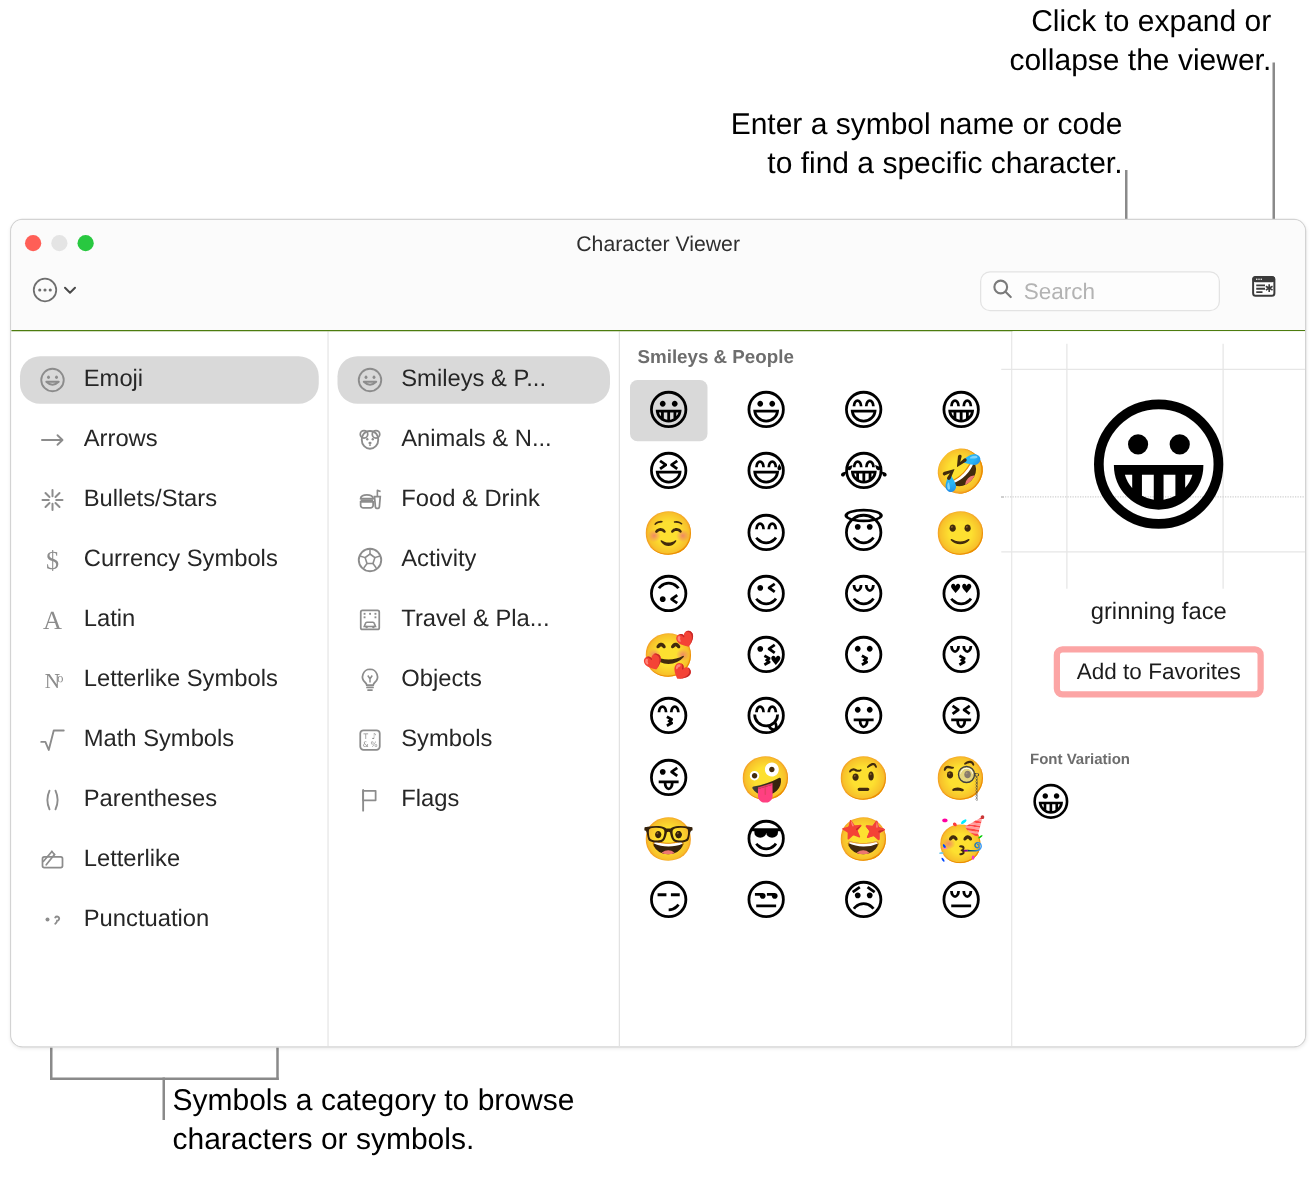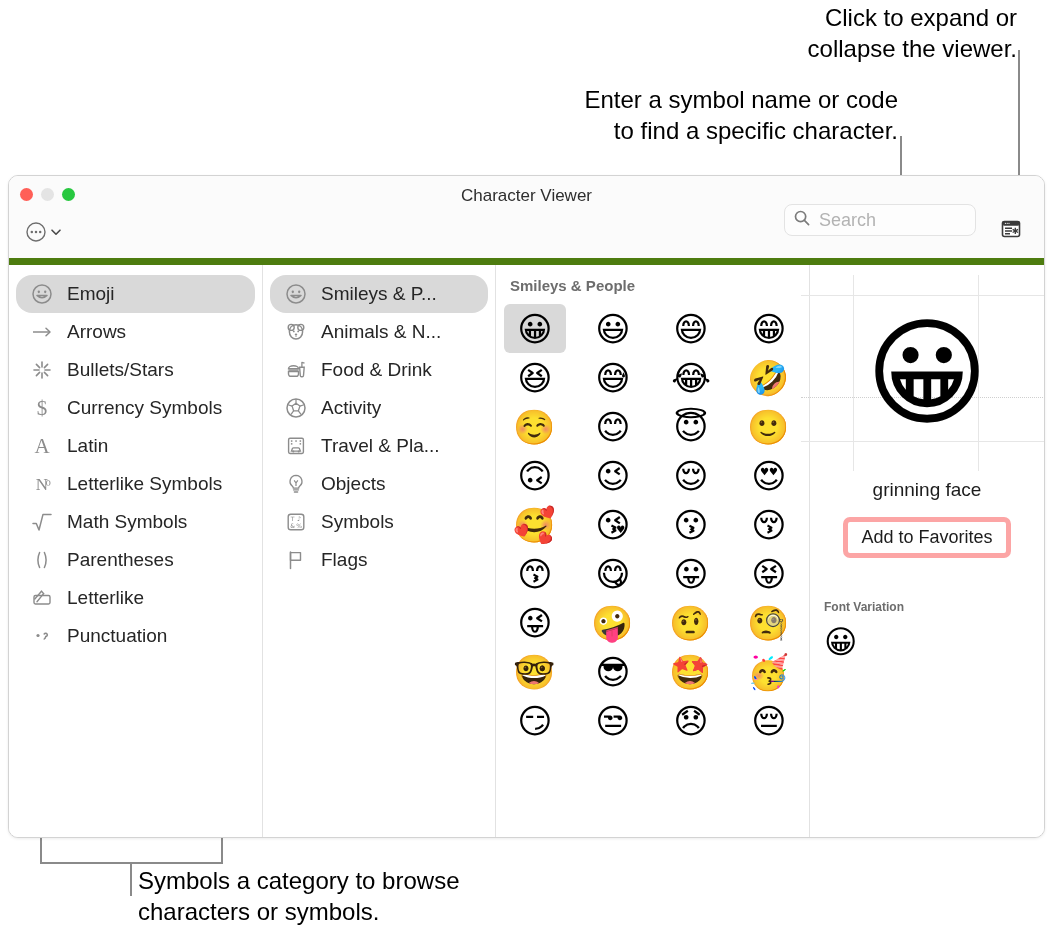--- a/index.html
+++ b/index.html
@@ -76,21 +76,21 @@
     box-sizing: border-box;
     overflow: hidden;
     box-shadow: 0 1px 3px rgba(0,0,0,0.08);
   }
 
   
   #titlebar {
     position: relative;
     height: 89px;
     background: #fbfbfb;
-    border-bottom: 7px solid #4d7c0f;
+    border-bottom: 1px solid #4d7c0f;
     box-sizing: border-box;
   }
   #traffic-lights {
     position: absolute;
     left: 11px;
     top: 12px;
     display: flex;
     gap: 8px;
   }
   .tl {
@@ -114,21 +114,21 @@
     display: flex;
     align-items: center;
     gap: 2px;
     cursor: default;
   }
 
   
   #search-field {
     position: absolute;
     right: 68px;
-    top: 28px;
+    top: 41px;
     width: 192px;
     height: 32px;
     border: 1px solid #e3e3e3;
     border-radius: 8px;
     background: #fdfdfd;
     display: flex;
     align-items: center;
     padding: 0 8px;
     box-sizing: border-box;
   }
@@ -191,21 +191,21 @@
     box-sizing: border-box;
     background: #ffffff;
     position: relative;
   }
 
   
   .list-row {
     display: flex;
     align-items: center;
     height: 38px;
-    margin: 0 7px;
+    margin: 10px 7px;
     padding-left: 12px;
     border-radius: 16px;
     box-sizing: border-box;
     cursor: default;
   }
   .list-row.selected { background: #d9d9d9; }
   .row-icon {
     width: 28px;
     min-width: 28px;
     display: flex;

